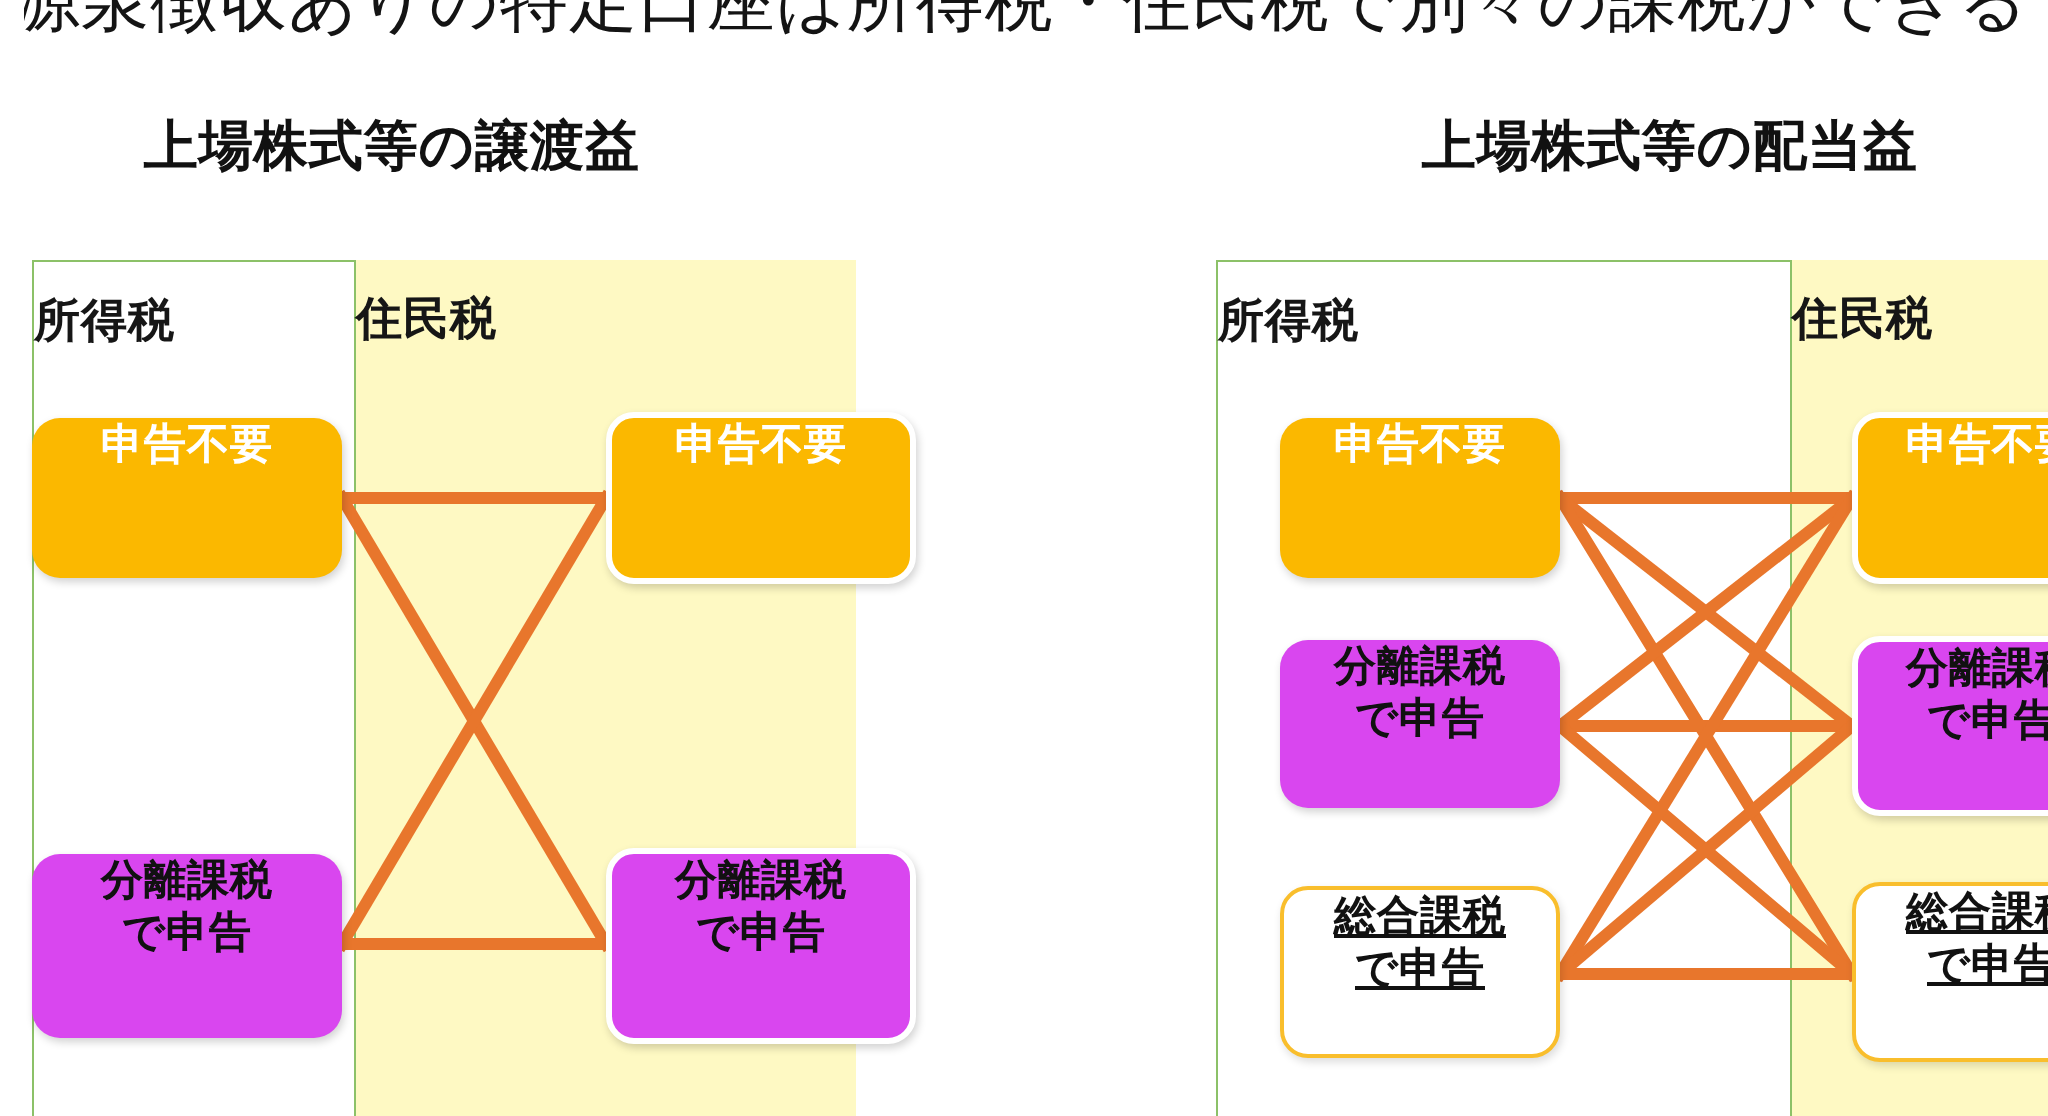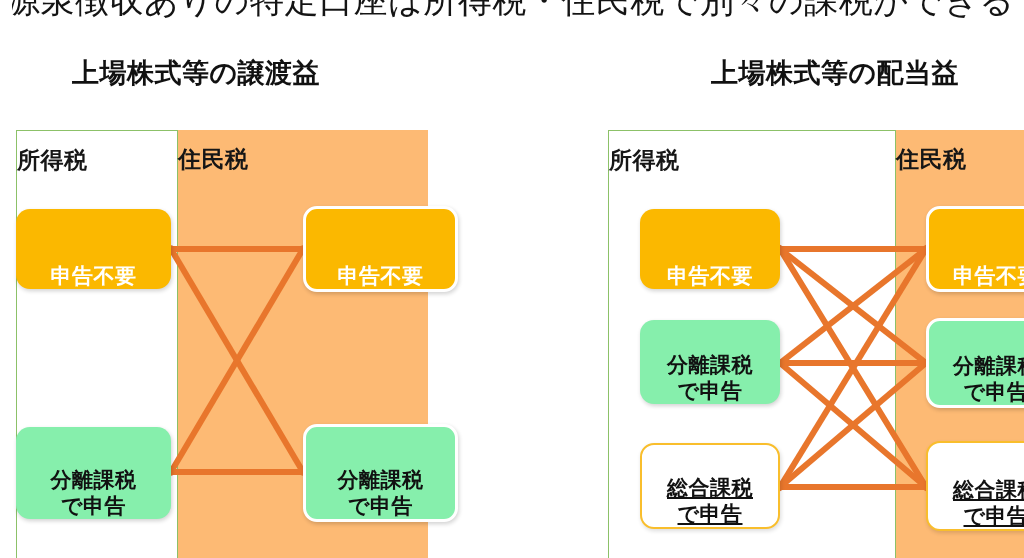--- a/index.html
+++ b/index.html
@@ -77,21 +77,21 @@
     height: 428px;
     box-sizing: border-box;
   }
   .panel-income {
     background: #ffffff;
     border: 1.6px solid #8CC168;
     border-bottom: none;
     width: 250px;
   }
   .panel-resident {
-    background: #fdba74;
+    background: #fef9c3;
     width: 250px;
     text-decoration: underline;
   }
   .figure.left  .panel-income   { left: 88px;  width: 162px; }
   .figure.left  .panel-resident { left: 250px; width: 250px; }
   .figure.right .panel-income   { left: 0px;   width: 288px; }
   .figure.right .panel-resident { left: 288px; width: 232px; }
 
   .panel-label {
     position: absolute;
@@ -113,37 +113,37 @@
     width: 100%;
     height: 558px;
     pointer-events: none;
   }
 
   
   .node {
     position: absolute;
     box-sizing: border-box;
     display: flex;
-    align-items: flex-end;
+    align-items: flex-start;
     justify-content: center;
     text-align: center;
     border-radius: 14px;
     font-size: 21px;
     font-weight: 700;
     line-height: 1.25;
     letter-spacing: 0.5px;
     white-space: pre-line;
   }
   .node-type-notax {
     background: #FBB800;
     color: #ffffff;
     box-shadow: 1px 2px 4px rgba(0,0,0,0.18);
   }
   .node-type-separate {
-    background: #86efac;
+    background: #d946ef;
     color: #111111;
     box-shadow: 1px 2px 4px rgba(0,0,0,0.18);
   }
   .node-type-aggregate {
     background: #ffffff;
     color: #111111;
     border: 2px solid #F9BE2C;
     box-shadow: 1px 2px 4px rgba(0,0,0,0.14);
     text-decoration: underline;
   }

